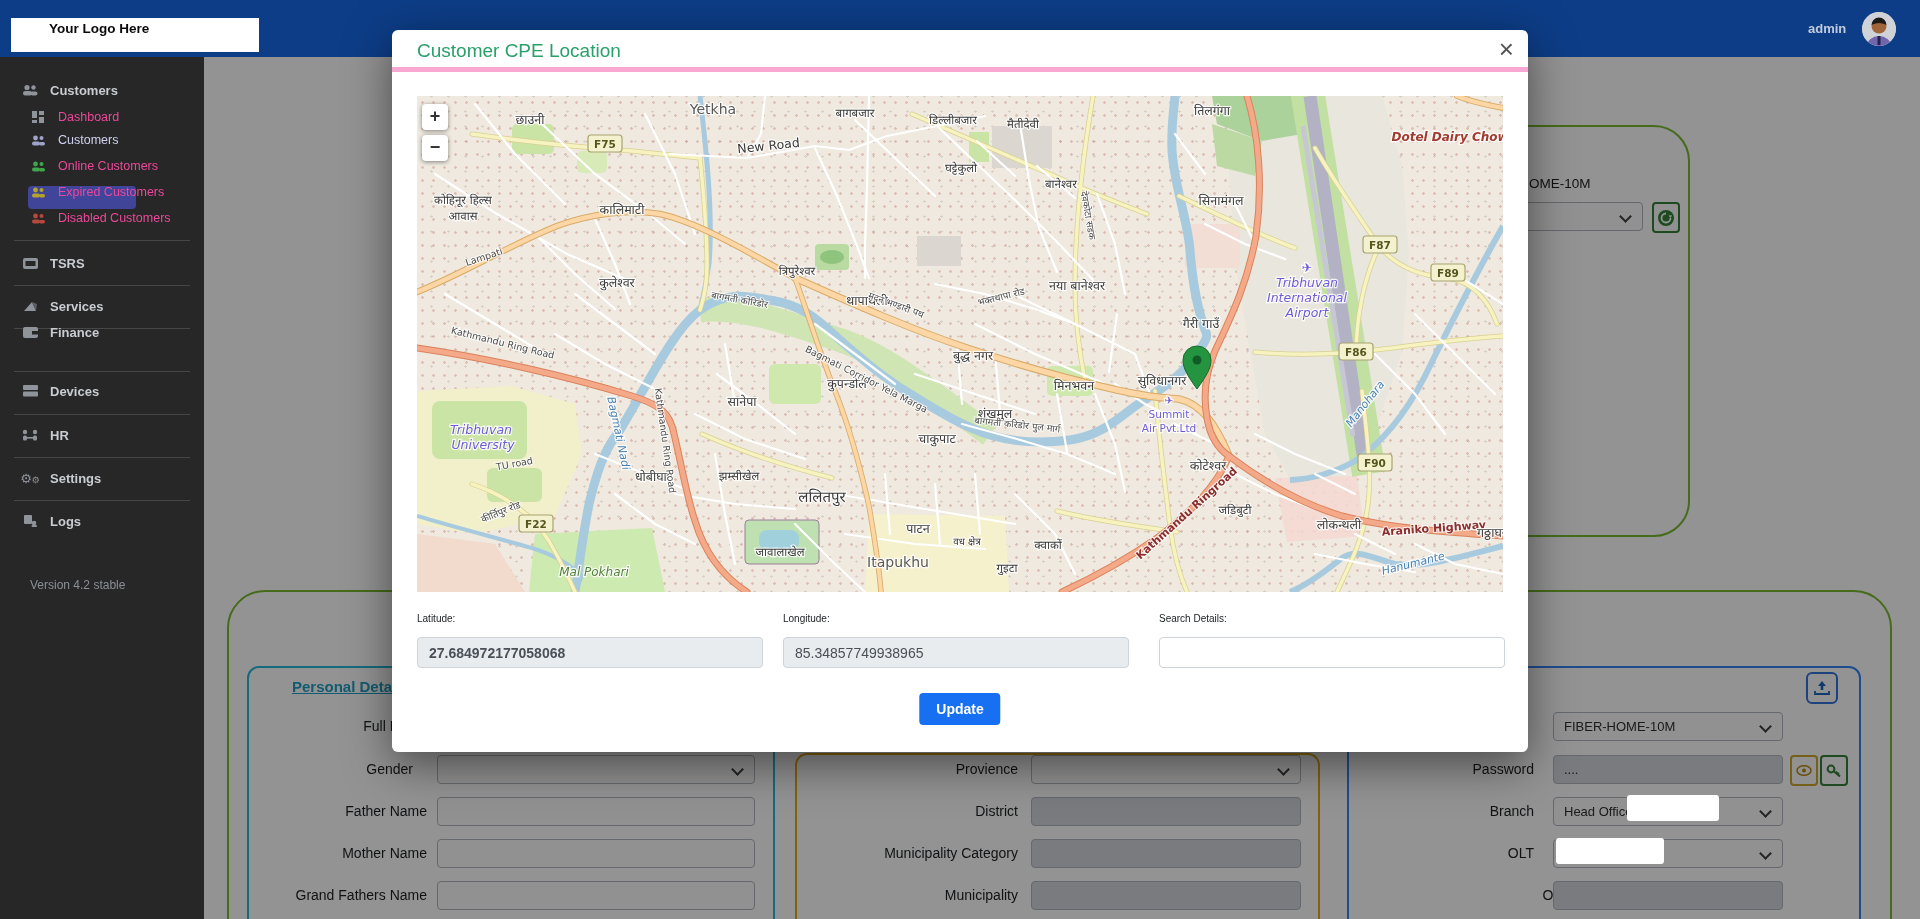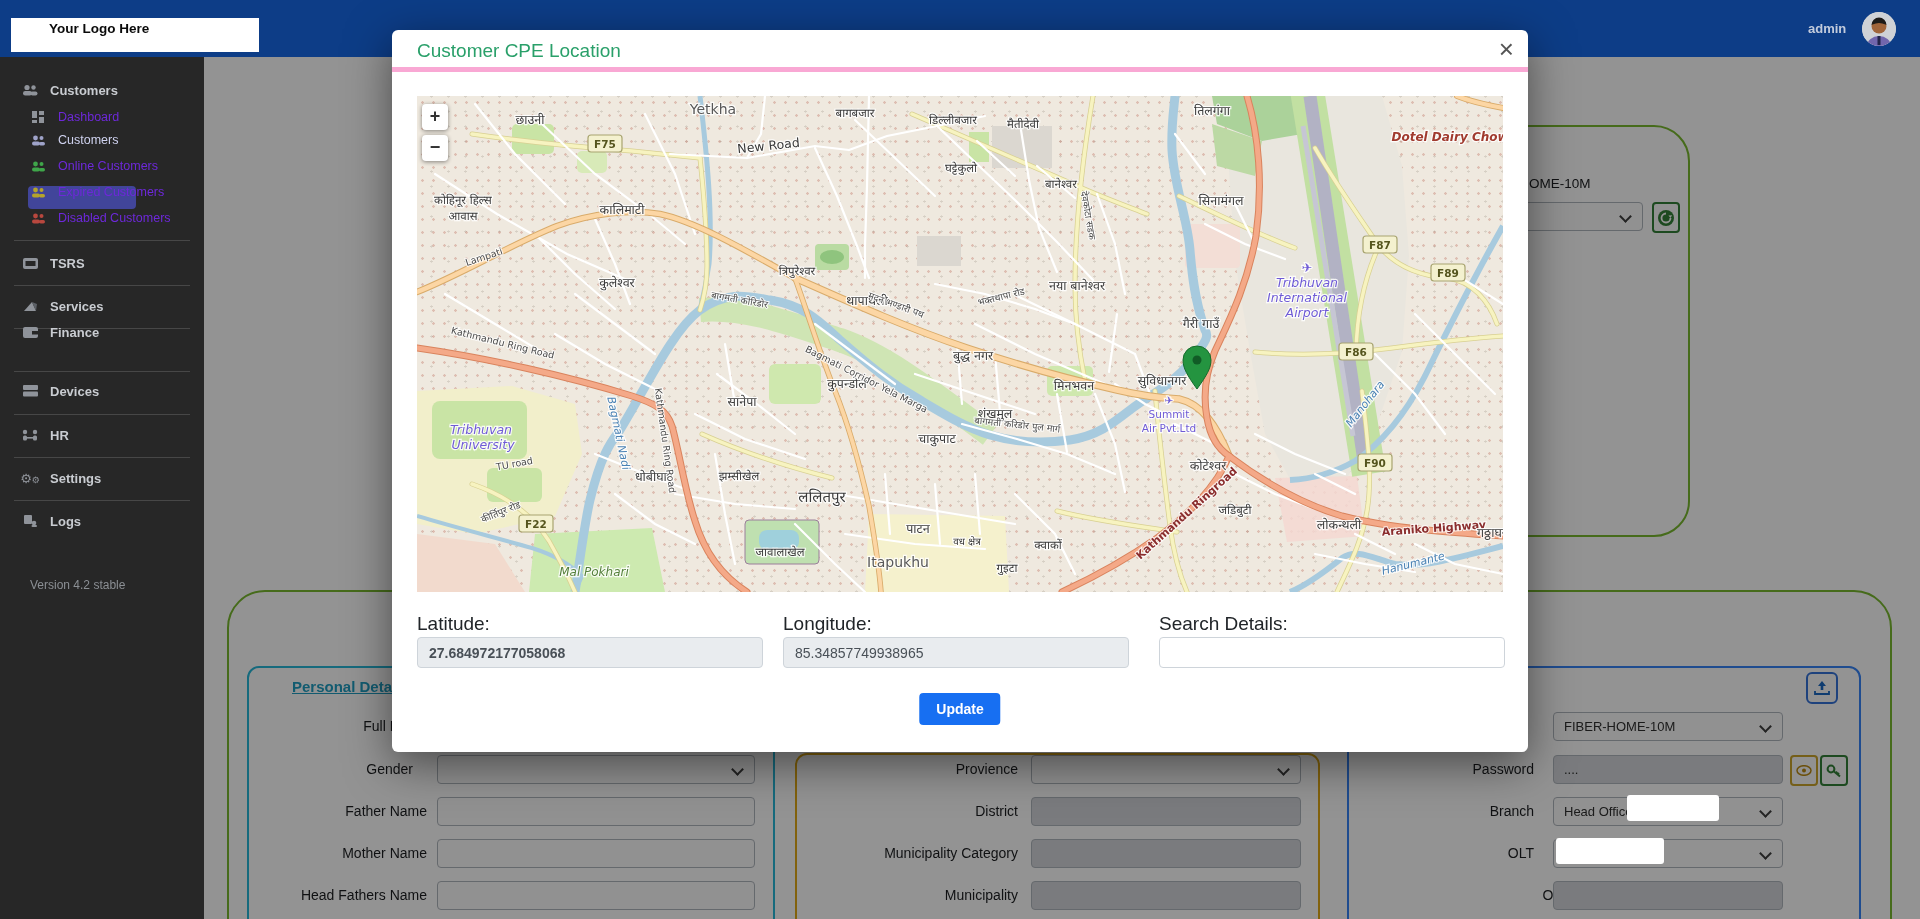--- a/index.html
+++ b/index.html
@@ -15,21 +15,21 @@
   #logo{position:absolute;left:11px;top:18px;width:248px;height:34px;background:#fff;z-index:21;
     font-weight:bold;font-size:13.5px;color:#0a0a0a;padding:3px 0 0 38px}
   #adminname{position:absolute;left:1808px;top:21px;color:#c2cbdc;font-size:13px;font-weight:bold;z-index:21}
   #avatar{position:absolute;left:1862px;top:12px;width:34px;height:34px;border-radius:50%;overflow:hidden;z-index:21;background:#cfd2d6}
   
   #sidebar{position:absolute;left:0;top:57px;width:204px;height:862px;background:var(--sidebar);z-index:20}
   .side-item{position:absolute;left:0;width:204px;height:20px;display:flex;align-items:center;cursor:pointer}
   .side-item .ic{width:16px;margin-left:22px;display:flex;justify-content:center}
   .side-item.sub .ic{margin-left:30px}
   .side-item .lab{margin-left:12px;font-size:13px;font-weight:bold;color:#c9ccd1;white-space:nowrap}
-  .side-item.sub .lab{font-weight:normal;font-size:12.5px;color:#6d28d9}
+  .side-item.sub .lab{font-weight:normal;font-size:12.5px;color:#ec4899}
   .pillbg{position:absolute;left:28px;top:129px;width:108px;height:23px;background:var(--pill);border-radius:4px}
   .side-item.sel .lab{color:#cfd2ef}
   .sdiv{position:absolute;left:14px;width:176px;height:1px;background:#474747}
   #version{position:absolute;left:30px;top:578px;font-size:12px;color:#8b8f94}
   .mini{fill:#8f939a}
   .mini.grn{fill:#3fa64a}.mini.yel{fill:#b5a42c}.mini.red{fill:#b8473e}.mini.blu{fill:#9fa3c9}
   .gearchar{font-size:13px;color:#8f939a;line-height:1}
   
   #content{position:absolute;left:204px;top:57px;width:1716px;height:862px;background:#fff;z-index:10}
   #overlay{position:absolute;left:204px;top:57px;width:1716px;height:862px;background:rgba(10,10,10,.44);z-index:50}
@@ -63,21 +63,21 @@
   #map{position:absolute;left:25px;top:66px;width:1086px;height:496px;overflow:hidden;cursor:grab;
     background-color:#efe9df;
     background-image:radial-gradient(rgba(188,108,92,.35) 1px,transparent 1.4px),
                      radial-gradient(rgba(150,140,125,.28) 1px,transparent 1.4px);
     background-size:11px 13px,17px 15px;background-position:0 0,6px 8px;}
   #mapsvg{position:absolute;left:0;top:0}
   .zoombtn{position:absolute;left:5px;width:26px;height:26px;background:#fff;border:none;border-radius:4px;
     box-shadow:0 1px 4px rgba(0,0,0,.45);font-size:18px;font-weight:bold;color:#333;cursor:pointer;z-index:5;
     display:flex;align-items:center;justify-content:center;padding-bottom:2px}
   #zin{top:8px}#zout{top:39px}
-  .coordlbl{position:absolute;top:583px;font-size:19px;color:#212529}
+  .coordlbl{position:absolute;top:583px;font-size:10px;color:#212529}
   .coordinp{position:absolute;top:607px;width:346px;height:31px;border:1px solid #ced4da;border-radius:4px;
     font-size:14px;color:#495057;padding:0 11px;font-family:inherit}
   .ro{background:#e9ecef}
   #searchinp{background:#fff}
   #updatebtn{position:absolute;left:50%;transform:translateX(-50%);top:663px;background:var(--updateblue);
     color:#fff;border:none;border-radius:4px;font-size:14px;font-weight:bold;padding:8px 17px;cursor:pointer}
   
   text.ml{font-family:"DejaVu Sans",sans-serif;text-anchor:middle;paint-order:stroke;stroke:#fff;stroke-width:2.4px;
     stroke-opacity:.85;fill:#3a3a3a;font-size:11.5px}
   text.pl2{font-size:12.5px}
@@ -270,21 +270,21 @@
 <div class="panel" id="personalPanel"></div>
 <div class="ptitle" id="personalTitle">Personal Details</div>
 <div class="flbl" style="left:247px;top:718px;width:180px">Full Name</div>
 <div class="finp" style="left:437px;top:712px;width:318px"></div>
 <div class="flbl" style="left:233px;top:761px;width:180px">Gender</div>
 <div class="finp sel" style="left:437px;top:755px;width:318px"></div>
 <div class="flbl" style="left:247px;top:803px;width:180px">Father Name</div>
 <div class="finp" style="left:437px;top:797px;width:318px"></div>
 <div class="flbl" style="left:247px;top:845px;width:180px">Mother Name</div>
 <div class="finp" style="left:437px;top:839px;width:318px"></div>
-<div class="flbl" style="left:247px;top:887px;width:180px">Head Fathers Name</div>
+<div class="flbl" style="left:247px;top:887px;width:180px">Grand Fathers Name</div>
 <div class="finp" style="left:437px;top:881px;width:318px"></div>
 
 <div class="panel" id="addressPanel"></div>
 <div class="flbl" style="left:795px;top:761px;width:223px">Provience</div>
 <div class="finp sel" style="left:1031px;top:755px;width:270px"></div>
 <div class="flbl" style="left:795px;top:803px;width:223px">District</div>
 <div class="finp dis" style="left:1031px;top:797px;width:270px"></div>
 <div class="flbl" style="left:795px;top:845px;width:223px">Municipality Category</div>
 <div class="finp dis" style="left:1031px;top:839px;width:270px"></div>
 <div class="flbl" style="left:795px;top:887px;width:223px">Municipality</div>

